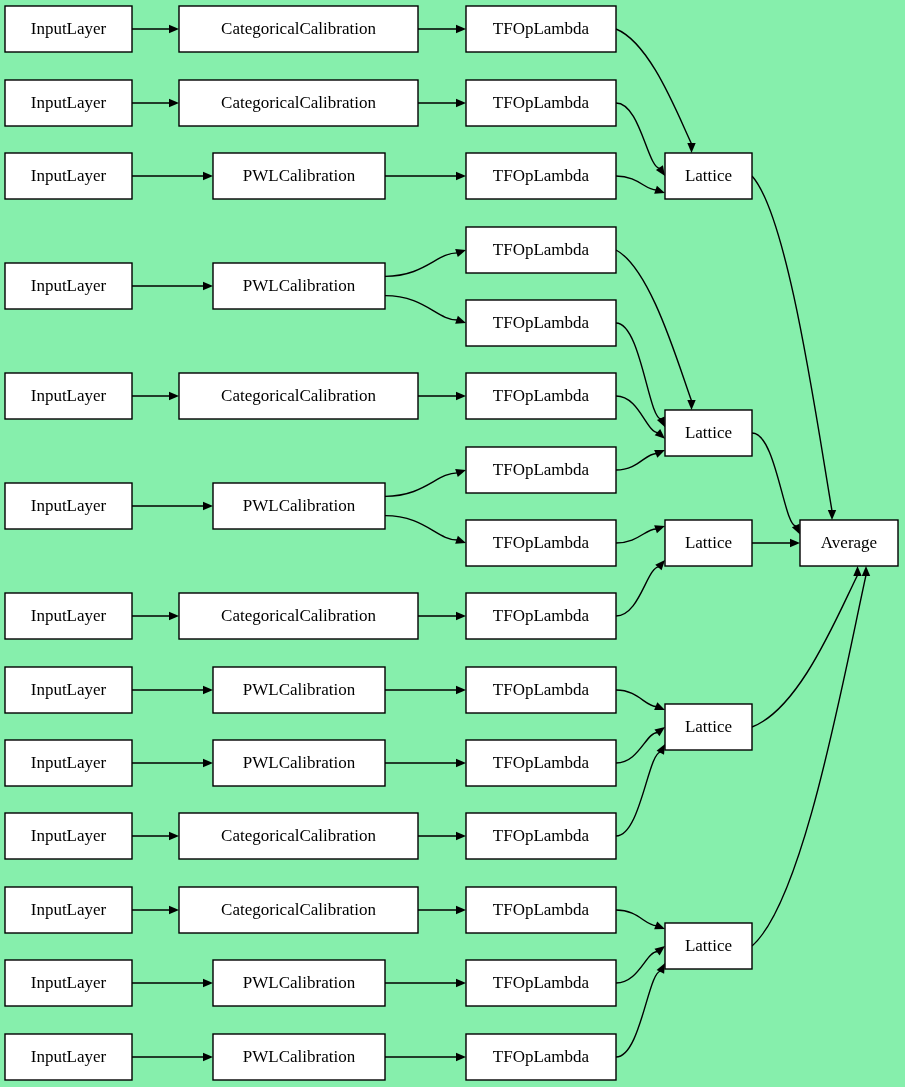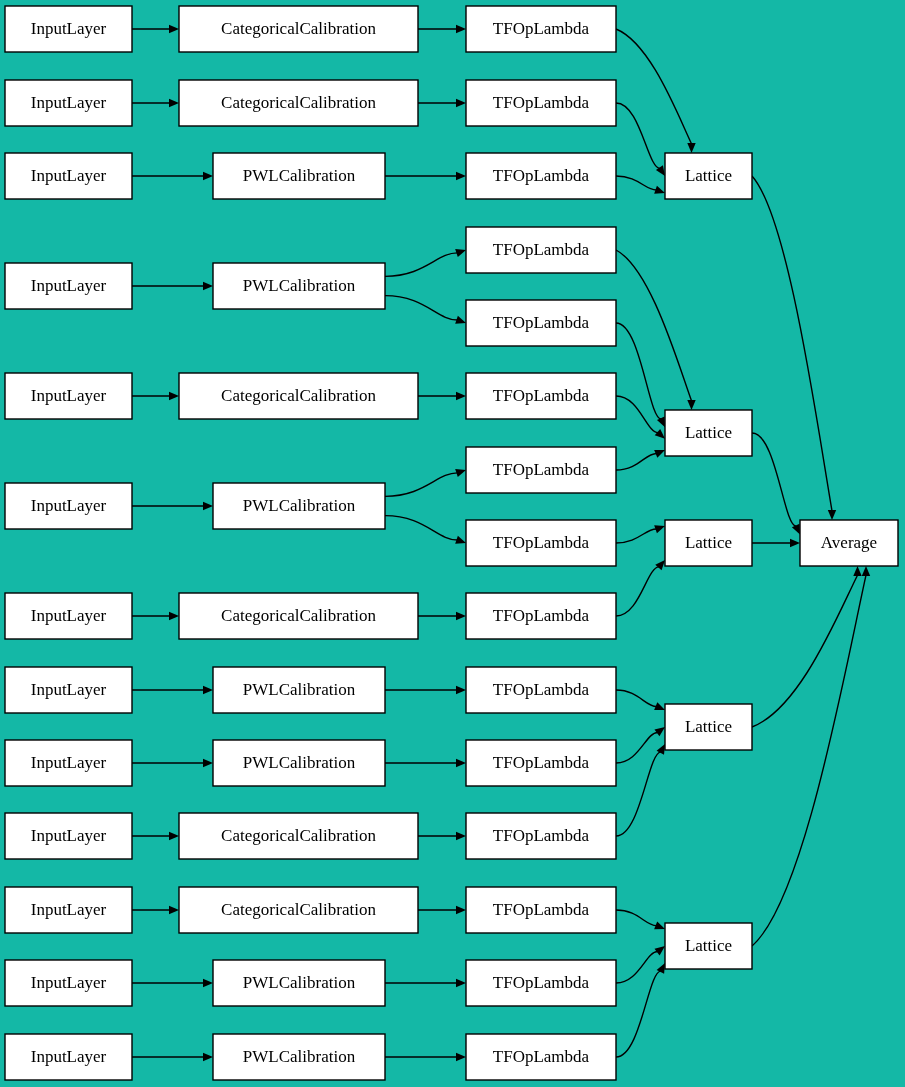--- a/index.html
+++ b/index.html
@@ -4,21 +4,21 @@
 <style>
   html, body {
     margin: 0;
     padding: 0;
     background: #ffffff;
   }
   #canvas-wrap {
     position: relative;
     width: 905px;
     height: 1087px;
-    background: #14b8a6;
+    background: #86efac;
     overflow: hidden;
   }
   svg#graph {
     display: block;
     width: 905px;
     height: 1087px;
     font-family: "Liberation Serif", "DejaVu Serif", serif;
   }
   .node-rect {
     fill: #ffffff;

